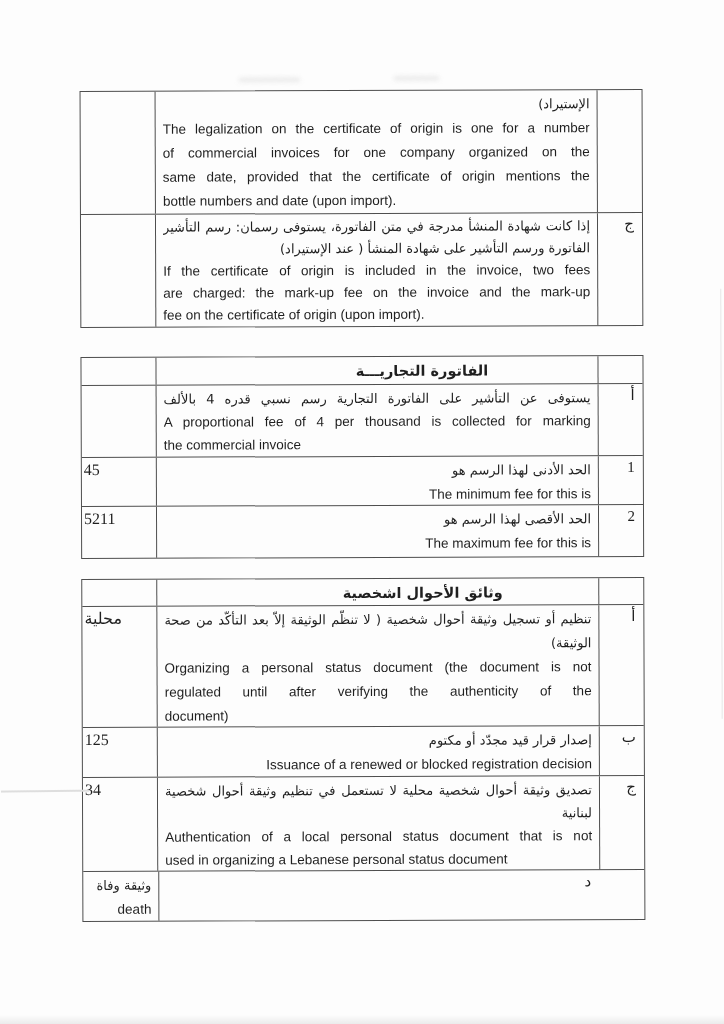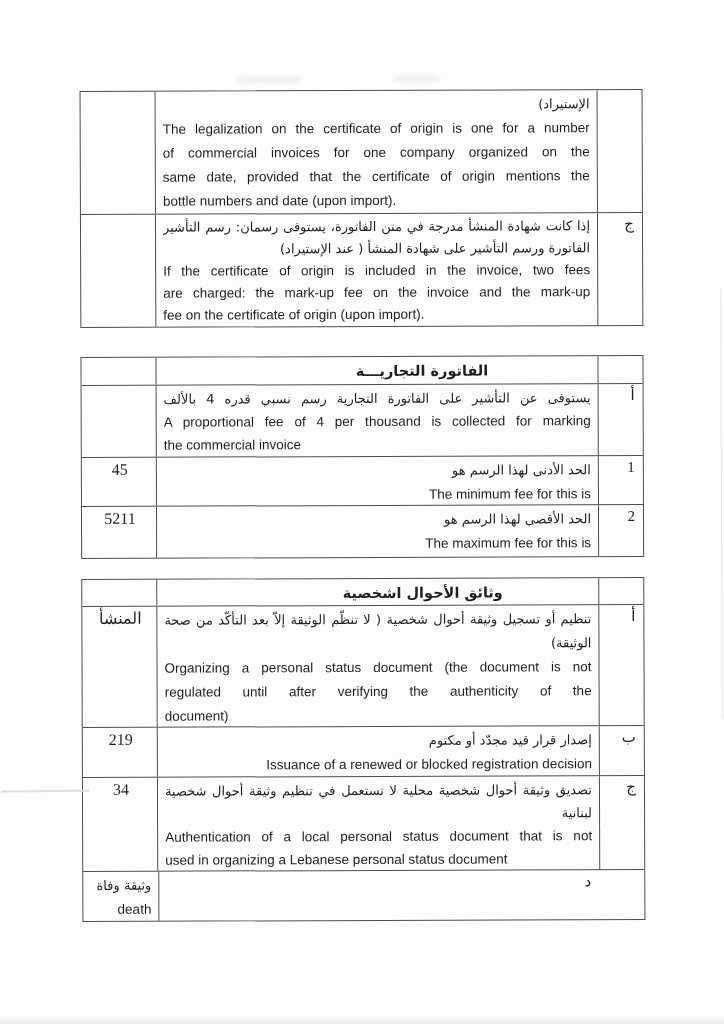--- a/index.html
+++ b/index.html
@@ -14,21 +14,21 @@
   .tbl{
     position:absolute;left:81px;width:561px;
     border:1px solid #4e4e4e;
     background:#fdfdfd;
   }
   .row{display:grid;grid-template-columns:75px 1fr 45px;box-sizing:content-box;}
   .row + .row{border-top:1px solid #4e4e4e;}
   .cell{box-sizing:border-box;overflow:hidden;}
   .fee{
     border-right:1px solid #4e4e4e;
-    text-align:center;padding:2px 0 0 2px;
+    text-align:left;padding:2px 0 0 2px;
     font-family:"Liberation Serif","DejaVu Sans",serif;
     font-size:16px;line-height:20px;
   }
   .desc{padding:2px 7px 0 7px;}
   .letter{
     border-left:1px solid #4e4e4e;
     text-align:right;padding:1px 8px 0 2px;
     font-family:"Liberation Serif","DejaVu Sans",serif;
     font-size:15px;line-height:20px;
   }
@@ -125,32 +125,32 @@
 
   <div class="tbl" id="t3">
     <div class="row r0">
       <div class="cell fee"></div>
       <div class="cell desc">
         <span class="ln hdr">وثائق الأحوال اشخصية</span>
       </div>
       <div class="cell letter"></div>
     </div>
     <div class="row r1">
-      <div class="cell fee">المنشأ</div>
+      <div class="cell fee">محلية</div>
       <div class="cell desc">
         <span class="ln ar-j">تنظيم أو تسجيل وثيقة أحوال شخصية ( لا تنظّم الوثيقة إلاّ بعد التأكّد من صحة</span>
         <span class="ln ar-r">الوثيقة)</span>
         <span class="ln en-j">Organizing a personal status document (the document is not</span>
         <span class="ln en-j">regulated until after verifying the authenticity of the</span>
         <span class="ln en-l">document)</span>
       </div>
       <div class="cell letter">أ</div>
     </div>
     <div class="row r2">
-      <div class="cell fee">219</div>
+      <div class="cell fee">125</div>
       <div class="cell desc">
         <span class="ln ar-r">إصدار قرار قيد مجدّد أو مكتوم</span>
         <span class="ln en-r">Issuance of a renewed or blocked registration decision</span>
       </div>
       <div class="cell letter">ب</div>
     </div>
     <div class="row r3 lh23">
       <div class="cell fee">34</div>
       <div class="cell desc">
         <span class="ln ar-j">تصديق وثيقة أحوال شخصية محلية لا تستعمل في تنظيم وثيقة أحوال شخصية</span>

